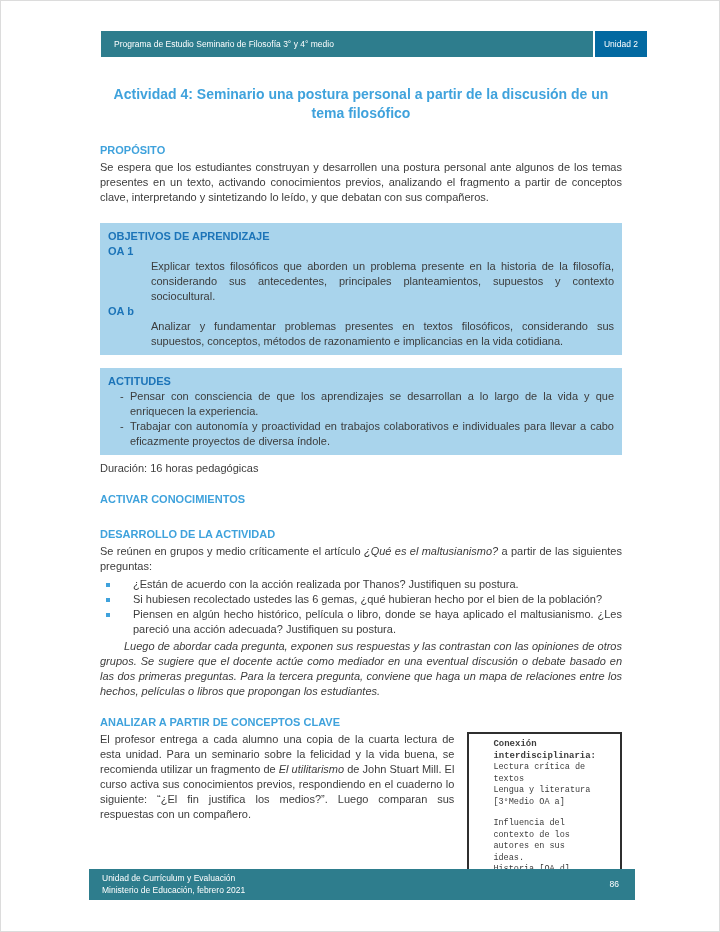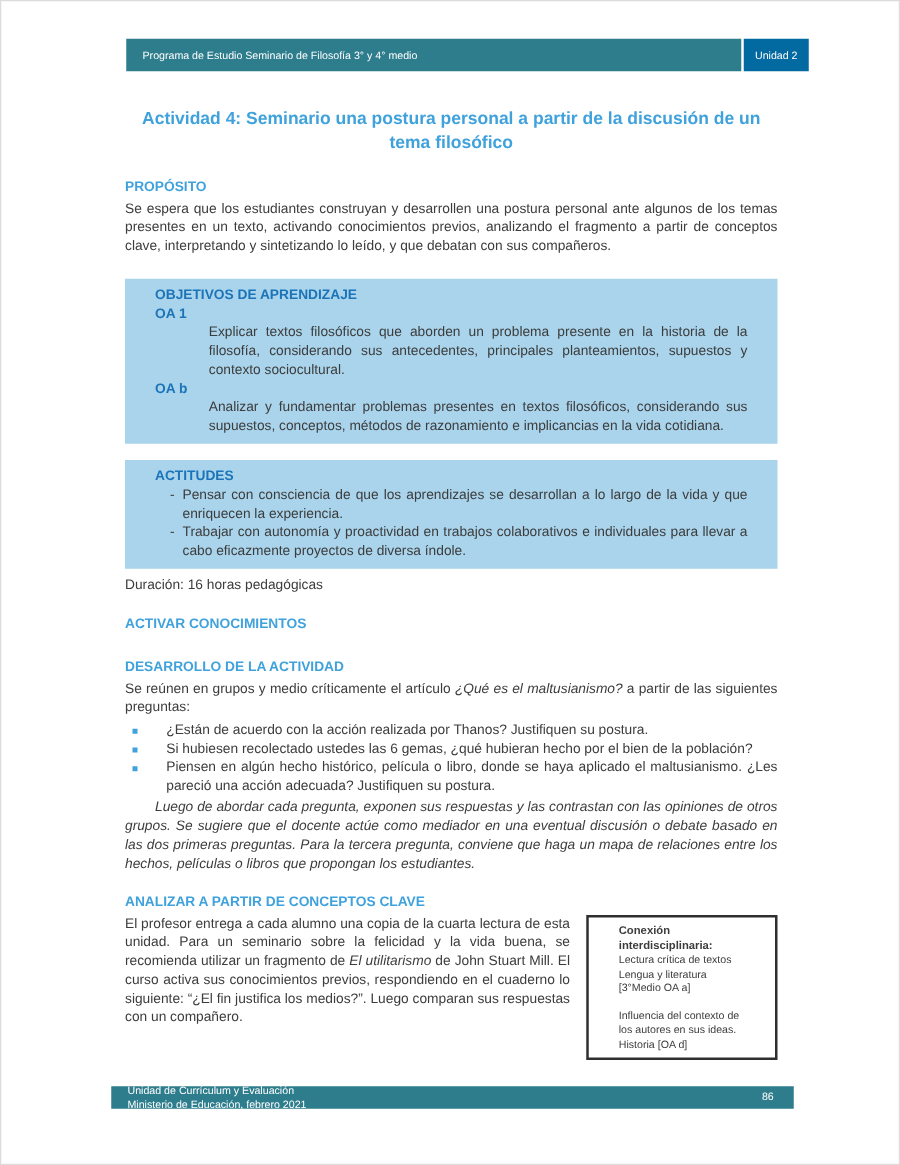--- a/index.html
+++ b/index.html
@@ -15,21 +15,21 @@
   .header-bar { position: absolute; top: 30px; left: 100px; width: 546px; height: 26px; display: flex; }
   .header-main { flex: 1; background: #2e7d8d; color: #ffffff; font-size: 8.5px; display: flex; align-items: center; padding-left: 13px; }
   .header-unit { width: 52px; margin-left: 2px; background: #0369a1; color: #ffffff; font-size: 8.5px; font-weight: normal; display: flex; align-items: center; justify-content: center; }
 
   
   .content { position: absolute; top: 78px; left: 99px; width: 522px; }
   .title { margin-top: 6px; text-align: center; color: #3fa2dc; font-weight: bold; font-size: 14px; line-height: 19px; }
   .section-heading { margin-top: 20px; color: #3fa2dc; font-weight: bold; font-size: 11px; line-height: 15px; }
   .body-text { margin-top: 2px; font-size: 11px; line-height: 15px; text-align: justify; }
 
-  .blue-box { background: #a9d4ec; padding: 6px 24px; font-size: 11px; line-height: 15px; }
+  .blue-box { background: #a9d4ec; padding: 6px 8px; font-size: 11px; line-height: 15px; }
   .box-objetivos { margin-top: 18px; }
   .box-actitudes { margin-top: 13px; }
   .box-heading { color: #1c74b8; font-weight: bold; }
   .oa-label { color: #1c74b8; font-weight: bold; }
   .oa-text { text-align: justify; margin-left: 43px; }
 
   .dash-row { display: flex; }
   .dash-marker { flex: none; width: 22px; padding-left: 12px; box-sizing: border-box; }
   .dash-text { flex: 1; text-align: justify; }
 
@@ -37,28 +37,28 @@
 
   .sq-list { margin-top: 3px; }
   .sq-row { display: flex; gap: 12px; }
   .sq-icon { flex: none; width: 4px; height: 4px; background: #3fa2dc; margin: 6px 11px 0 6px; }
   .sq-text { flex: 1; text-align: justify; font-size: 11px; line-height: 15px; }
 
   .followup { margin-top: 2px; text-indent: 24px; font-style: italic; }
 
   .two-col { margin-top: 2px; display: flex; align-items: flex-start; }
   .analizar-body { width: 356px; font-size: 11px; line-height: 15px; text-align: justify; }
-  .conexion-box { margin-left: 13px; flex: 1; border: 2px solid #2f2f2f; padding: 5px 24px; font-size: 8.5px; line-height: 11.5px; box-sizing: border-box; }
+  .conexion-box { margin-left: 13px; flex: 1; border: 2px solid #2f2f2f; padding: 5px 24px; font-size: 8.5px; line-height: 11.5px; box-sizing: border-box; font-family: Liberation Mono, monospace; }
   .conexion-title { font-weight: bold; font-size: 9px; }
   .conexion-gap { margin-top: 10px; }
 
   em { font-style: italic; }
 
   
-  .footer-bar { position: absolute; top: 868px; left: 88px; width: 546px; height: 18px; background: #2e7d8d; color: #ffffff; display: flex; align-items: center; justify-content: space-between; padding: 0 16px 0 13px; box-sizing: border-box; font-size: 8.5px; line-height: 11.5px; gap: 34px; }
+  .footer-bar { position: absolute; top: 868px; left: 88px; width: 546px; height: 31px; background: #2e7d8d; color: #ffffff; display: flex; align-items: center; justify-content: space-between; padding: 0 16px 0 13px; box-sizing: border-box; font-size: 8.5px; line-height: 11.5px; gap: 34px; }
 </style>
 </head>
 <body>
 
 <div class="page">
 
   <div class="header-bar">
     <div class="header-main">Programa de Estudio Seminario de Filosofía 3° y 4° medio</div>
     <div class="header-unit">Unidad 2</div>
   </div>

